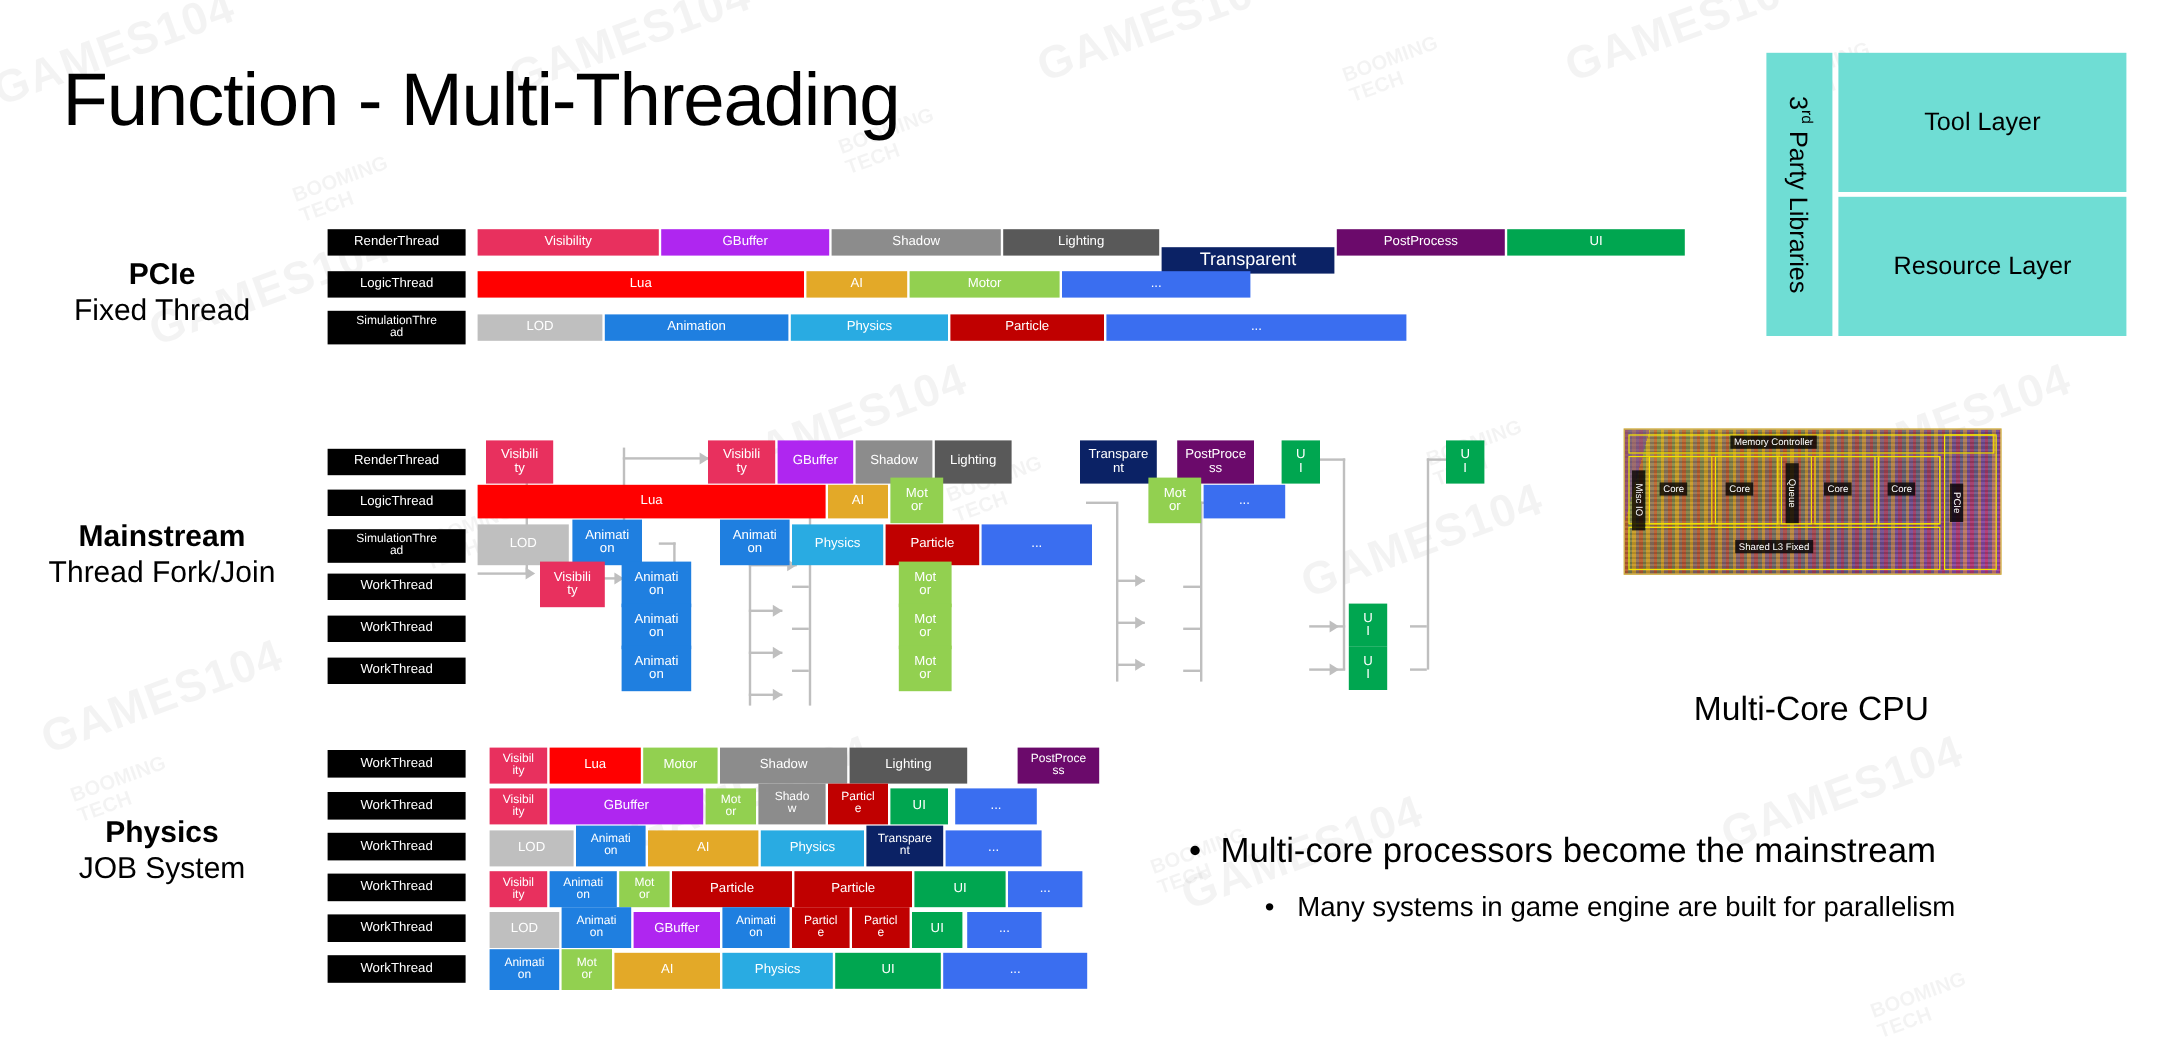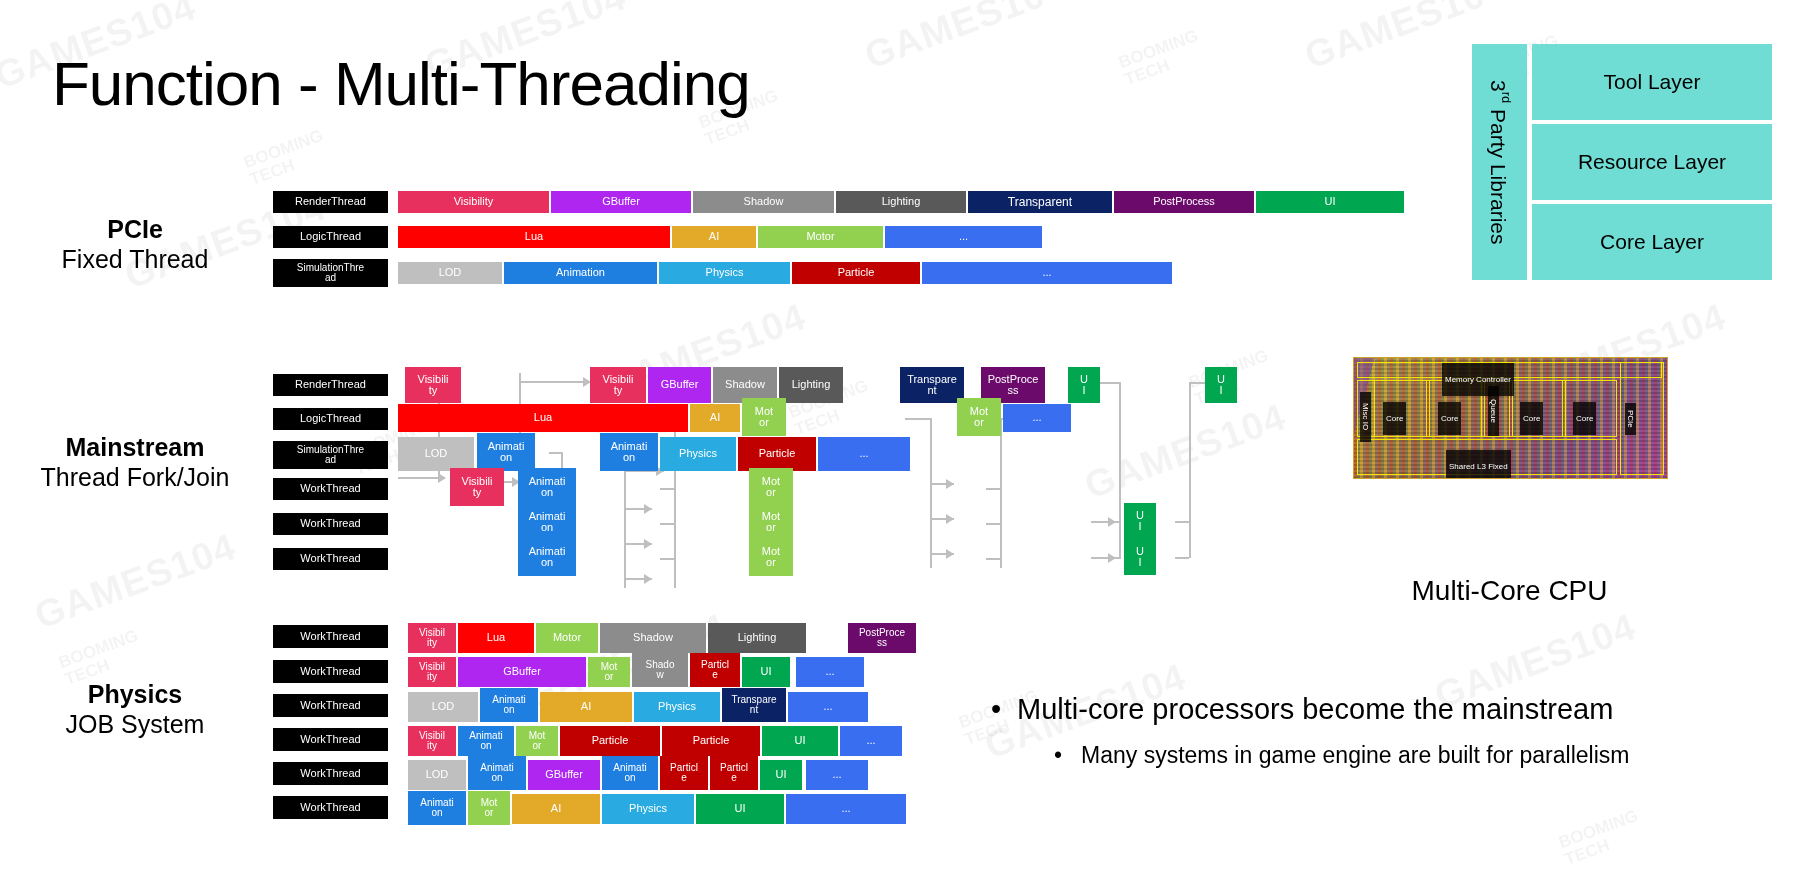--- a/index.html
+++ b/index.html
@@ -58,21 +58,21 @@
          linear-gradient(105deg, rgba(120,60,160,.55) 0 6%, rgba(0,0,0,0) 6%),
          repeating-linear-gradient(90deg,
             rgba(180,40,60,.35) 0 3px, rgba(20,140,140,.30) 3px 6px,
             rgba(220,190,40,.40) 6px 9px, rgba(60,90,190,.30) 9px 12px),
          repeating-linear-gradient(0deg,
             rgba(0,0,0,.20) 0 2px, rgba(255,255,255,.06) 2px 4px),
          linear-gradient(135deg,#c9a32a 0%, #b8762c 35%, #8e4b7f 70%, #c23fa0 100%);
        border:1px solid #caa42a;overflow:hidden;}
   #cpu .region{position:absolute;border:1px solid #f4e400;box-sizing:border-box;}
   #cpu .dielabel{position:absolute;color:#fff;font-size:8px;
-     background:rgba(0,0,0,.78);padding:12px 3px;white-space:nowrap;
+     background:rgba(0,0,0,.78);padding:1px 3px;white-space:nowrap;
      display:flex;align-items:center;justify-content:center;}
   #cpu .dielabel.vert{writing-mode:vertical-rl;padding:3px 1px;}
   #cpucap{position:absolute;left:1353px;top:575px;width:313px;text-align:center;
           font-size:28px;}
 
   
   #bullets{position:absolute;left:975px;top:693px;width:820px;}
   .b1{display:flex;font-size:29px;align-items:flex-start;}
   .b1 .dot{width:42px;text-align:center;flex:0 0 42px;}
   .b2{display:flex;font-size:23px;margin-top:16px;margin-left:60px;
@@ -109,21 +109,20 @@
 
   <div id="title">Function - Multi-Threading</div>
 
   <div id="layerstack">
     <div id="thirdparty">
       <span><span>3</span><sup>rd</sup> <span>Party Libraries</span></span>
     </div>
     <div id="layers">
       <div class="layer">Tool Layer</div>
       <div class="layer">Resource Layer</div>
-      <div class="layer">Core Layer</div>
     </div>
   </div>
 
   <div class="seclabel" style="top:215px;">
     <div class="t1">PCIe</div>
     <div class="t2">Fixed Thread</div>
   </div>
   <div class="seclabel" style="top:433px;">
     <div class="t1">Mainstream</div>
     <div class="t2">Thread Fork/Join</div>
@@ -133,21 +132,21 @@
     <div class="t2">JOB System</div>
   </div>
 
   <div class="diagram" id="entry-diagram" style="left:0;top:0;width:1812px;height:880px;">
 
     <div class="blk thread" style="left:273px;top:191px;width:115px;height:22px;">RenderThread</div>
     <div class="blk" style="left:398px;top:191px;width:151px;height:22px;background:#E8305E;font-size:11px;">Visibility</div>
     <div class="blk" style="left:551px;top:191px;width:140px;height:22px;background:#AF26F0;font-size:11px;">GBuffer</div>
     <div class="blk" style="left:693px;top:191px;width:141px;height:22px;background:#8C8C8C;font-size:11px;">Shadow</div>
     <div class="blk" style="left:836px;top:191px;width:130px;height:22px;background:#595959;font-size:11px;">Lighting</div>
-    <div class="blk" style="left:968px;top:191px;width:144px;height:22px;background:#0B2265;font-size:12px;text-align:center;">Transparent</div>
+    <div class="blk" style="left:968px;top:206px;width:144px;height:22px;background:#0B2265;font-size:15px;text-align:center;">Transparent</div>
     <div class="blk" style="left:1114px;top:191px;width:140px;height:22px;background:#6B0A6B;font-size:11px;">PostProcess</div>
     <div class="blk" style="left:1256px;top:191px;width:148px;height:22px;background:#00A650;font-size:11px;">UI</div>
 
     <div class="blk thread" style="left:273px;top:226px;width:115px;height:22px;">LogicThread</div>
     <div class="blk" style="left:398px;top:226px;width:272px;height:22px;background:#FF0000;font-size:11px;">Lua</div>
     <div class="blk" style="left:672px;top:226px;width:84px;height:22px;background:#E3A928;font-size:11px;">AI</div>
     <div class="blk" style="left:758px;top:226px;width:125px;height:22px;background:#92D050;font-size:11px;">Motor</div>
     <div class="blk" style="left:885px;top:226px;width:157px;height:22px;background:#3A6EF0;font-size:11px;">...</div>
 
     <div class="blk thread" style="left:273px;top:259px;width:115px;height:28px;flex-direction:column;font-size:10px;">

